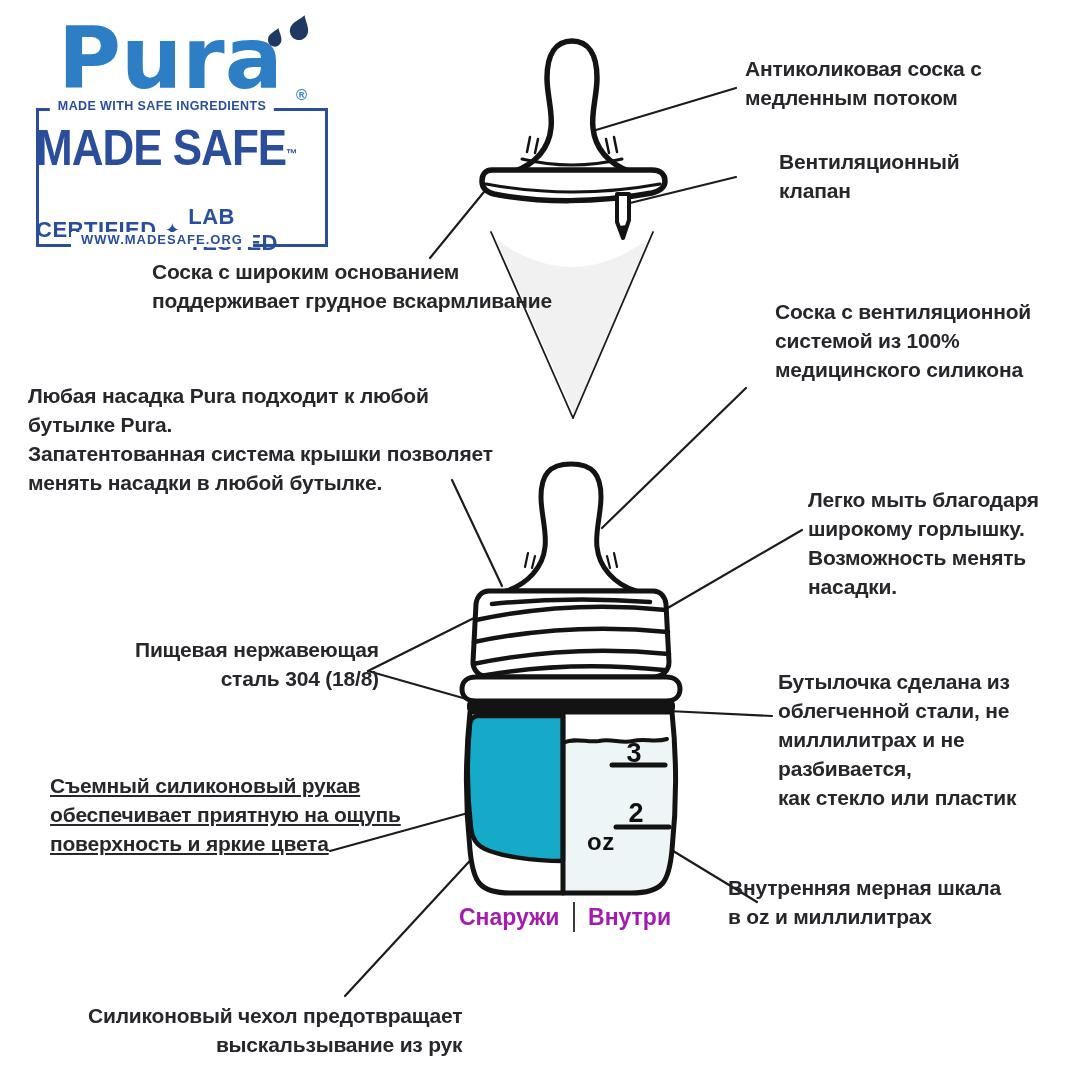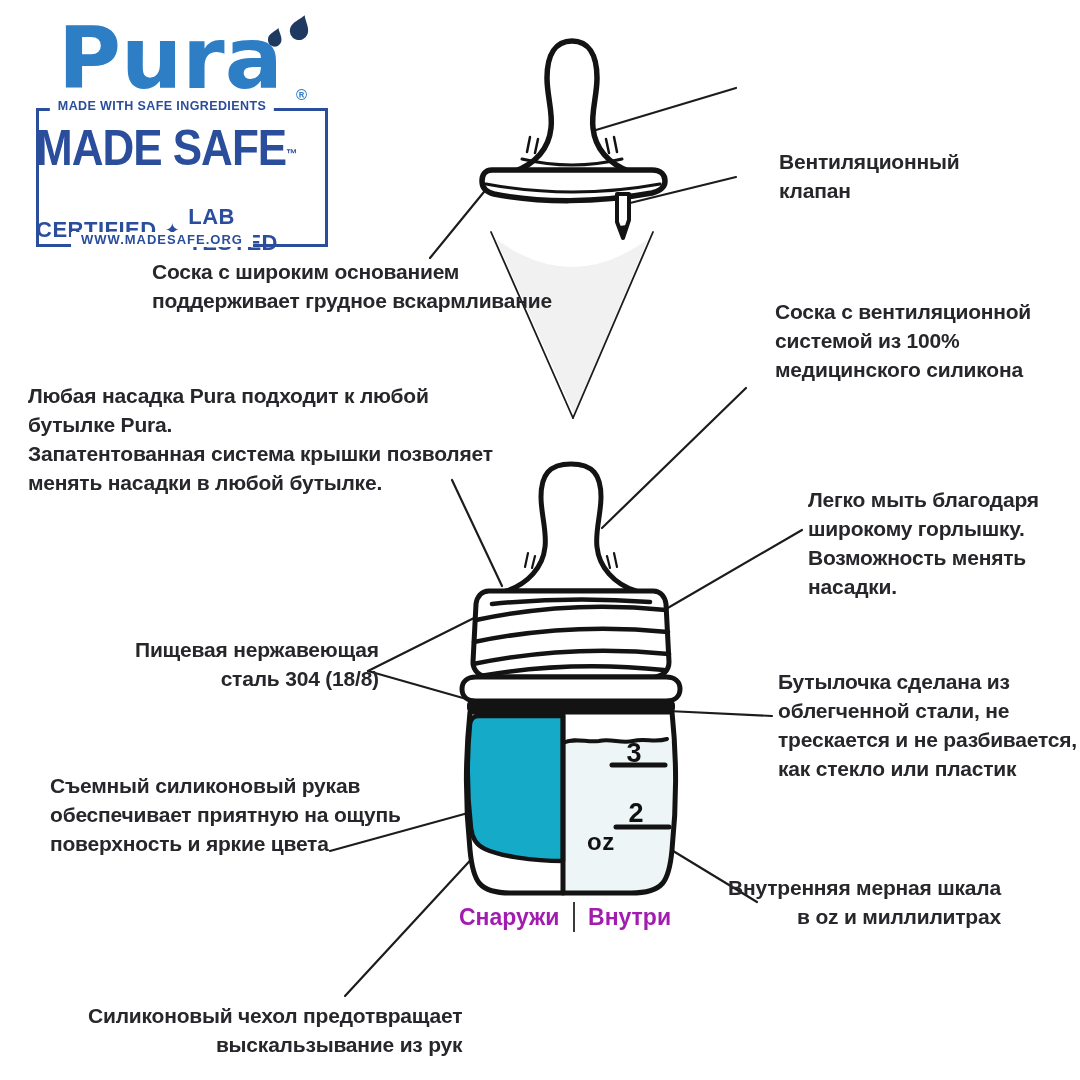--- a/index.html
+++ b/index.html
@@ -146,45 +146,47 @@
     <div class="badge-topline">MADE WITH SAFE INGREDIENTS</div>
     <div class="badge-title"><span>MADE SAFE</span><span class="badge-tm">™</span></div>
     <div class="badge-subtitle">
       <span>CERTIFIED</span>
       <span class="badge-star">✦</span>
       <span>LAB TESTED</span>
     </div>
     <div class="badge-site">WWW.MADESAFE.ORG</div>
   </div>
 
+  <div class="label" style="left:745px;top:55px;">Антиколиковая соска с
+медленным потоком</div>
   <div class="label" style="left:152px;top:258px;">Соска с широким основанием
 поддерживает грудное вскармливание</div>
   <div class="label" style="left:779px;top:148px;">Вентиляционный
 клапан</div>
   <div class="label" style="left:775px;top:298px;">Соска с вентиляционной
 системой из 100%
 медицинского силикона</div>
   <div class="label" style="left:28px;top:382px;">Любая насадка Pura подходит к любой
 бутылке Pura.
 Запатентованная система крышки позволяет
 менять насадки в любой бутылке.</div>
   <div class="label" style="left:808px;top:486px;">Легко мыть благодаря
 широкому горлышку.
 Возможность менять
 насадки.</div>
   <div class="label" style="left:135px;top:636px;text-align:right;">Пищевая нержавеющая
 сталь 304 (18/8)</div>
   <div class="label" style="left:778px;top:668px;">Бутылочка сделана из
 облегченной стали, не
-трескается и не разбивается,
+миллилитрах и не разбивается,
 как стекло или пластик</div>
-  <div class="label" style="left:50px;top:772px;">Съемный силиконовый рукав
+  <div class="label" style="left:50px;top:772px;text-decoration:underline;">Съемный силиконовый рукав
 обеспечивает приятную на ощупь
 поверхность и яркие цвета</div>
-  <div class="label" style="left:728px;top:874px;text-align:right;">Внутренняя мерная шкала
+  <div class="label" style="left:728px;top:874px;">Внутренняя мерная шкала
 в oz и миллилитрах</div>
   <div class="label" style="left:88px;top:1002px;text-align:right;">Силиконовый чехол предотвращает
 выскальзывание из рук</div>
 
   <div class="scale-num" id="scale-3">3</div>
   <div class="scale-num" id="scale-2">2</div>
   <div class="scale-num" id="scale-oz">oz</div>
 
   <div class="caption">
     <span>Снаружи</span>

